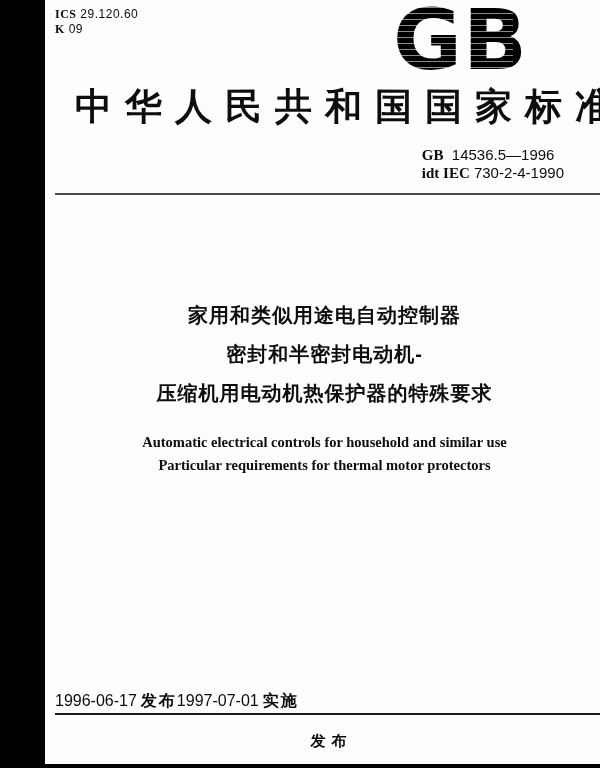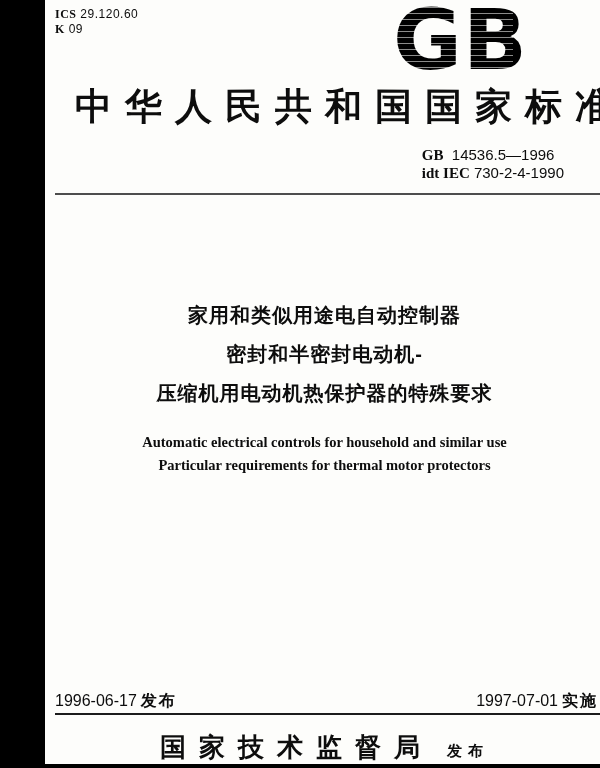--- a/index.html
+++ b/index.html
@@ -78,21 +78,21 @@
   .title-en {
     position: absolute; left: 0; right: 0; top: 431px;
     text-align: center;
     font-family: "Liberation Serif", serif;
     font-weight: bold;
     font-size: 14.5px; line-height: 22.5px;
   }
   
   .dates-row {
     position: absolute; left: 10px; right: 6px; top: 691px;
-    display: flex; justify-content: space-between;
+    display: flex; 
     font-size: 16px; line-height: 19px;
     white-space: nowrap;
   }
   .dates-row .cn { font-weight: bold; margin-left: 4px; letter-spacing: 2px; }
   .rule-bottom {
     position: absolute; left: 10px; right: 0; top: 713px;
     height: 2px; background: #1c1c1c;
   }
   
   .issuer-row {
@@ -149,17 +149,16 @@
   </div>
 
   <div class="dates-row">
     <div><span>1996-06-17</span><span class="cn">发布</span></div>
     <div><span>1997-07-01</span><span class="cn">实施</span></div>
   </div>
 
   <div class="rule-bottom"></div>
 
   <div class="issuer-row">
-    <span class="issuer-name">国家技术监督局</span>
     <span class="publish-label">发布</span>
   </div>
 
 </div>
 
 </body></html>

